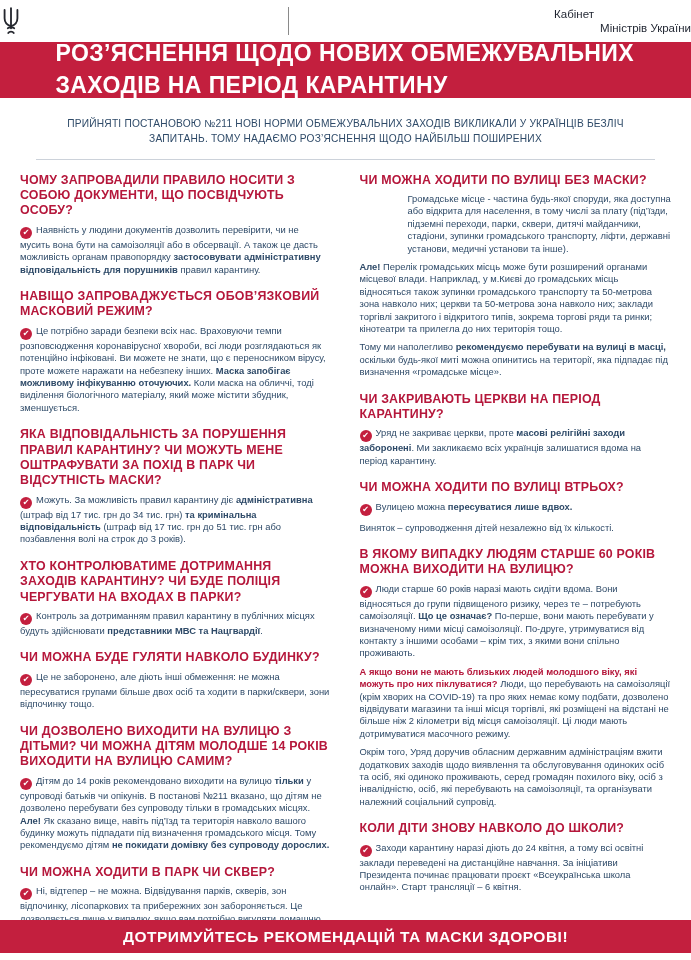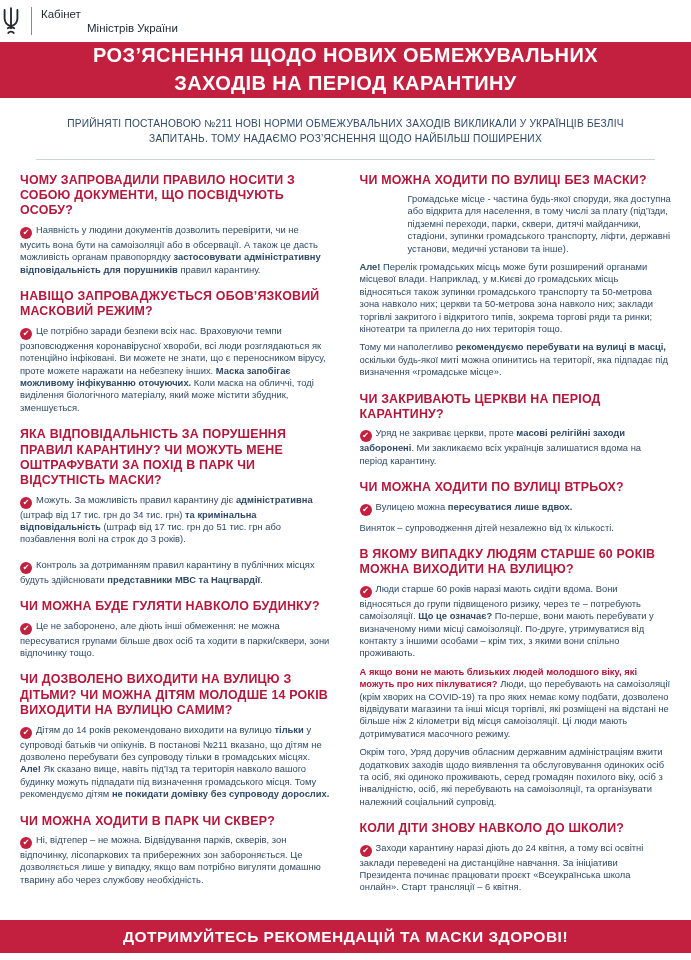--- a/index.html
+++ b/index.html
@@ -2,31 +2,31 @@
 <html lang="uk"><head>
 <meta charset="utf-8">
 <style>
   html,body{margin:0;padding:0;background:#e8e8e8;}
   .page{
     position:relative;width:691px;height:960px;margin:0 auto;background:#ffffff;
     font-family:"Liberation Sans","DejaVu Sans",sans-serif;overflow:hidden;
     -webkit-font-smoothing:antialiased;
   }
   
-  .gov-header{height:42px;display:flex;align-items:center;justify-content:flex-start;gap:9px;}
+  .gov-header{height:42px;display:flex;align-items:center;justify-content:space-between;gap:9px;}
   .gov-header svg{display:block;}
   .gov-divider{width:1px;height:28px;background:#8a8a8a;}
   .gov-name{font-size:11.5px;color:#1f2430;line-height:1.25;}
   .gov-name .l2{font-weight:normal;padding-left:46px;}
   
   .title-banner{
     background:#c31f3e;color:#ffffff;height:56px;display:flex;align-items:center;justify-content:center;
   }
   .title-banner .t{
-    max-width:580px;text-align:center;font-weight:bold;font-size:20px;line-height:1.38;letter-spacing:.4px;
+    max-width:580px;font-weight:bold;font-size:23px;line-height:1.38;letter-spacing:.4px;
   }
   .subtitle-wrap{padding:18px 46px 8px;}
   .subtitle{
     text-align:center;color:#2e4a68;font-size:10.2px;line-height:1.5;letter-spacing:.2px;max-width:600px;margin:0 auto;
   }
   .rule{border:none;border-top:1px solid #ccd2da;margin:4px 36px 0;}
   
   .content{display:flex;gap:28px;padding:0 20px;height:762px;overflow:hidden;}
   .col{flex:1;min-width:0;}
   .qa-block{margin-top:13px;}
@@ -85,20 +85,21 @@
         </div>
         <div class="qa-block">
           <h3 class="q-heading">НАВІЩО ЗАПРОВАДЖУЄТЬСЯ ОБОВ’ЯЗКОВИЙ МАСКОВИЙ РЕЖИМ?</h3>
           <p class="answer"><span class="check">✔</span><span>Це потрібно заради безпеки всіх нас. Враховуючи темпи розповсюдження коронавірусної хвороби, всі люди розглядаються як потенційно інфіковані. Ви можете не знати, що є переносником вірусу, проте можете наражати на небезпеку інших. </span><span class="b">Маска запобігає можливому інфікуванню оточуючих.</span><span> Коли маска на обличчі, тоді виділення біологічного матеріалу, який може містити збудник, зменшується.</span></p>
         </div>
         <div class="qa-block">
           <h3 class="q-heading">ЯКА ВІДПОВІДАЛЬНІСТЬ ЗА ПОРУШЕННЯ ПРАВИЛ КАРАНТИНУ? ЧИ МОЖУТЬ МЕНЕ ОШТРАФУВАТИ ЗА ПОХІД В ПАРК ЧИ ВІДСУТНІСТЬ МАСКИ?</h3>
           <p class="answer"><span class="check">✔</span><span>Можуть. За можливість правил карантину діє </span><span class="b">адміністративна</span><span> (штраф від 17 тис. грн до 34 тис. грн) </span><span class="b">та кримінальна відповідальність</span><span> (штраф від 17 тис. грн до 51 тис. грн або позбавлення волі на строк до 3 років).</span></p>
         </div>
         <div class="qa-block">
+          <h3 class="q-heading">ХТО КОНТРОЛЮВАТИМЕ ДОТРИМАННЯ ЗАХОДІВ КАРАНТИНУ? ЧИ БУДЕ ПОЛІЦІЯ ЧЕРГУВАТИ НА ВХОДАХ В ПАРКИ?</h3>
           <p class="answer"><span class="check">✔</span><span>Контроль за дотриманням правил карантину в публічних місцях будуть здійснювати </span><span class="b">представники МВС та Нацгвардії</span><span>.</span></p>
         </div>
         <div class="qa-block">
           <h3 class="q-heading">ЧИ МОЖНА БУДЕ ГУЛЯТИ НАВКОЛО БУДИНКУ?</h3>
           <p class="answer"><span class="check">✔</span><span>Це не заборонено, але діють інші обмеження: не можна пересуватися групами більше двох осіб та ходити в парки/сквери, зони відпочинку тощо.</span></p>
         </div>
         <div class="qa-block">
           <h3 class="q-heading">ЧИ ДОЗВОЛЕНО ВИХОДИТИ НА ВУЛИЦЮ З ДІТЬМИ? ЧИ МОЖНА ДІТЯМ МОЛОДШЕ 14 РОКІВ ВИХОДИТИ НА ВУЛИЦЮ САМИМ?</h3>
           <p class="answer"><span class="check">✔</span><span>Дітям до 14 років рекомендовано виходити на вулицю </span><span class="b">тільки</span><span> у супроводі батьків чи опікунів. В постанові №211 вказано, що дітям не дозволено перебувати без супроводу тільки в громадських місцях. </span><span class="b">Але!</span><span> Як сказано вище, навіть під’їзд та територія навколо вашого будинку можуть підпадати під визначення громадського місця. Тому рекомендуємо дітям </span><span class="b">не покидати домівку без супроводу дорослих.</span></p>
         </div>

